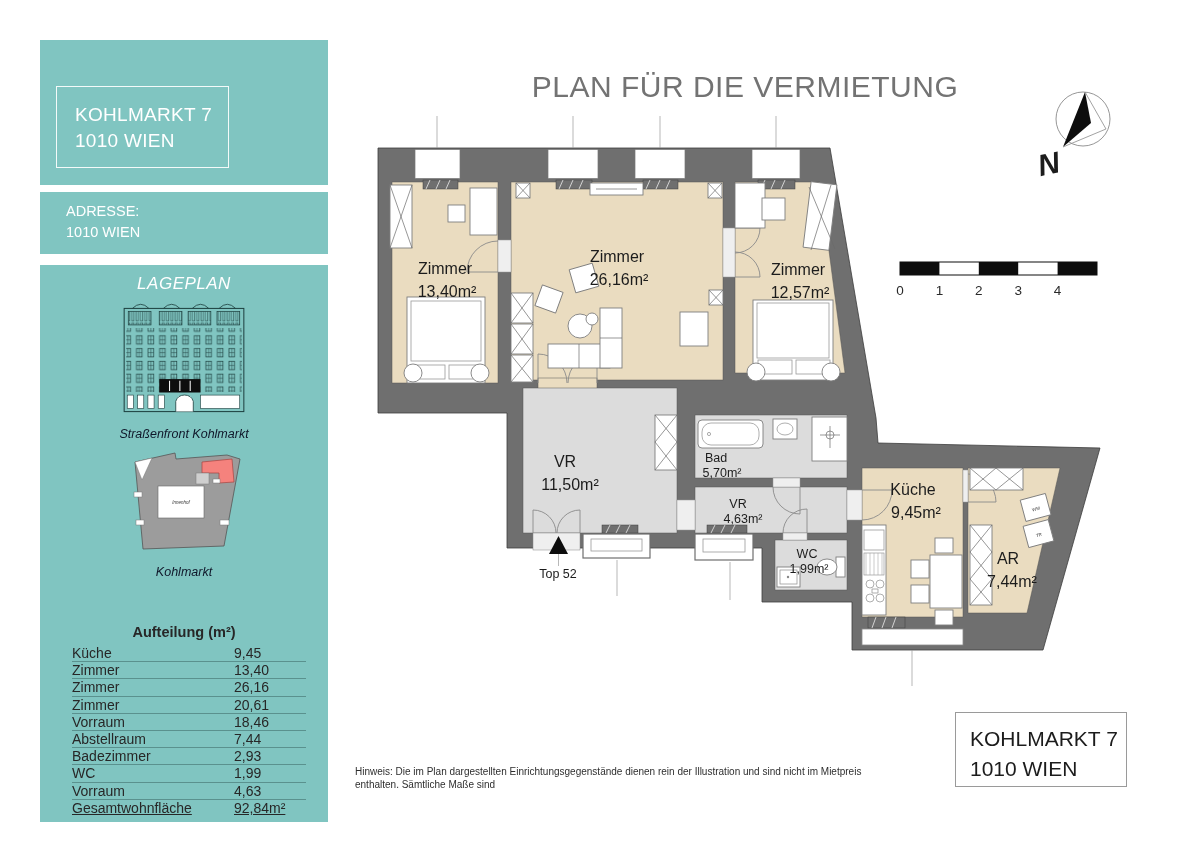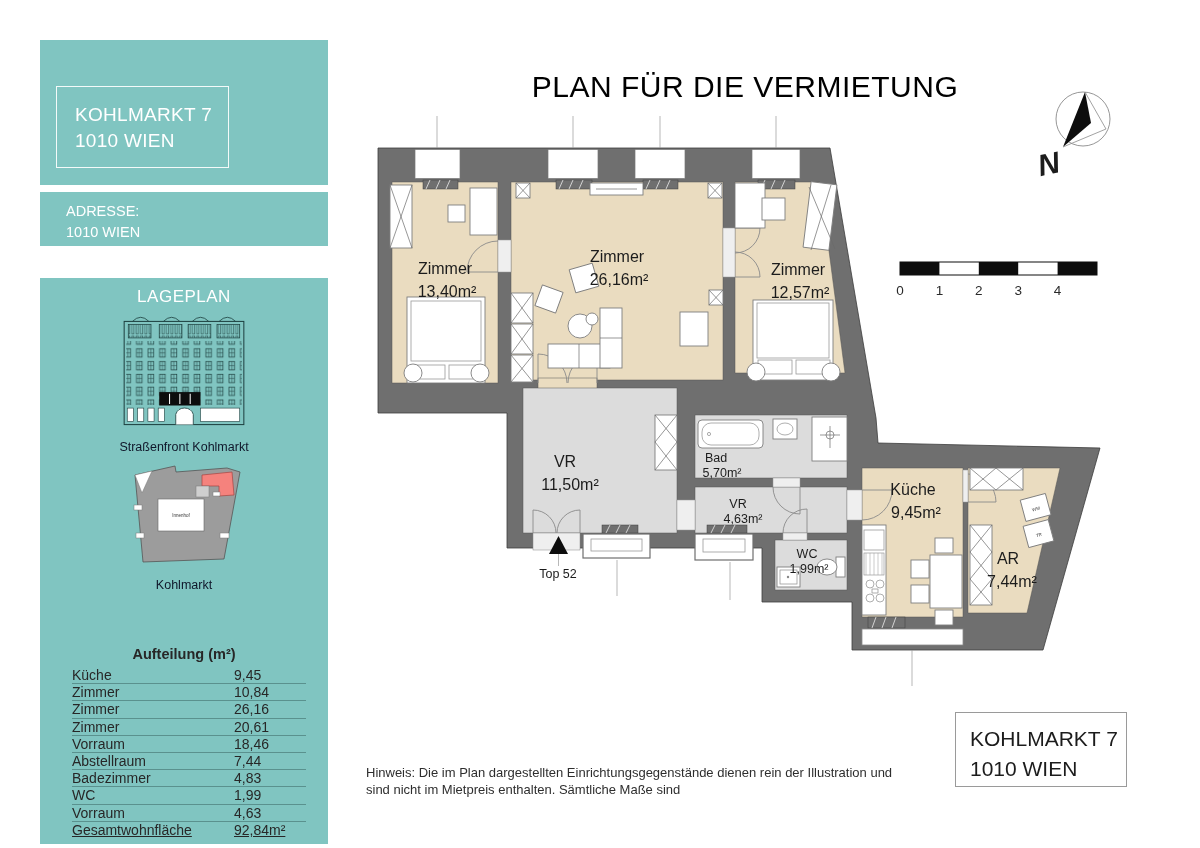--- a/index.html
+++ b/index.html
@@ -5,47 +5,47 @@
   * { margin:0; padding:0; box-sizing:border-box; }
   body { background:#fff; font-family:"Liberation Sans", sans-serif; }
   .page { position:relative; width:1200px; height:848px; background:#ffffff; overflow:hidden; }
 
   
   .sb-block { position:absolute; left:40px; width:288px; background:#80c5c1; }
   .sb1 { top:40px; height:145px; }
   .sb1-box { position:absolute; left:16px; top:46px; width:173px; height:82px;
              border:1px solid rgba(255,255,255,0.9); color:#fff;
              padding:15px 0 0 18px; font-size:19px; line-height:1.38; letter-spacing:0.3px; }
-  .sb2 { top:192px; height:54px; color:#fff; padding:9px 0 0 26px; font-size:14.5px; line-height:1.42; }
-  .sb3 { top:278px; height:410px; }
+  .sb2 { top:192px; height:62px; color:#fff; padding:9px 0 0 26px; font-size:14.5px; line-height:1.42; }
+  .sb3 { top:265px; height:410px;font-style:italic; }
   .sb3 h3 { color:#fff; font-size:17px; font-weight:normal; text-align:center; margin-top:9px; letter-spacing:0.5px; }
   .facade-wrap { position:absolute; left:82px; top:30px; }
   .cap { position:absolute; width:100%; text-align:center; color:#0f172a; font-size:12.5px; }
   .cap1 { top:162px; }
   .cap2 { top:300px; }
   .site-wrap { position:absolute; left:78px; top:183px; }
-  .sb4 { top:632px; height:212px; color:#272727; }
+  .sb4 { top:610px; height:212px; color:#272727; }
   .sb4 h3 { font-size:14.5px; font-weight:bold; text-align:center; padding-top:14px; color:#272727; }
   .tbl { margin-top:5px; }
   .trow { display:flex; height:17.2px; align-items:center; margin:0 22px 0 32px;
           border-bottom:1px solid rgba(20,50,50,0.35); font-size:14px; }
   .trow:last-child { border-bottom:none;text-decoration:underline; }
   .trow .lbl { flex:1; }
   .trow .val { width:72px;margin-left:32px; }
 
   
   .plan-title { position:absolute; left:350px; top:70px; width:790px; text-align:center;
-                font-size:30px; color:#000000; letter-spacing:0.5px; font-weight:500; }
+                font-size:30px; color:#737373; letter-spacing:0.5px; font-weight:500; }
   .plan-svg { position:absolute; left:350px; top:130px; overflow:visible; }
 
   .footer-box { position:absolute; left:955px; top:712px; width:172px; height:75px;
                 border:1px solid #9a9a9a; padding:11px 0 0 14px;
                 font-size:21px; line-height:1.42; color:#1c1c1c; }
-  .disclaimer { position:absolute; left:366px; top:765px; width:540px;
-                font-size:13px; line-height:1.3; color:#2e2e2e; }
+  .disclaimer { position:absolute; left:355px; top:765px; width:540px;
+                font-size:10px; line-height:1.3; color:#2e2e2e; }
 
   
   svg text { font-family:"Liberation Sans", sans-serif; fill:#1c1c1c; }
   .wall { fill:#6f6f6f; stroke:#3c3c3c; stroke-width:0.8; }
   .beige { fill:#eadcc0; stroke:#555; stroke-width:0.5; }
   .grayroom { fill:#dcdcdc; stroke:#555; stroke-width:0.5; }
   .furn { fill:#ffffff; stroke:#7e7e7e; stroke-width:0.9; }
   .furn2 { fill:#ffffff; stroke:#9a9a9a; stroke-width:0.8; }
   .door { fill:none; stroke:#8a8a8a; stroke-width:0.9; }
   .xline { stroke:#6a6a6a; stroke-width:0.7; }
@@ -131,41 +131,41 @@
 
   <div class="sb-block sb4">
     <h3>Aufteilung (m²)</h3>
     <div class="tbl">
       <div class="trow">
           <span class="lbl">Küche</span>
           <span class="val">9,45</span>
         </div>
       <div class="trow">
           <span class="lbl">Zimmer</span>
-          <span class="val">10,84</span>
+          <span class="val">13,40</span>
         </div>
       <div class="trow">
           <span class="lbl">Zimmer</span>
           <span class="val">26,16</span>
         </div>
       <div class="trow">
           <span class="lbl">Zimmer</span>
           <span class="val">20,61</span>
         </div>
       <div class="trow">
           <span class="lbl">Vorraum</span>
           <span class="val">18,46</span>
         </div>
       <div class="trow">
           <span class="lbl">Abstellraum</span>
           <span class="val">7,44</span>
         </div>
       <div class="trow">
           <span class="lbl">Badezimmer</span>
-          <span class="val">4,83</span>
+          <span class="val">2,93</span>
         </div>
       <div class="trow">
           <span class="lbl">WC</span>
           <span class="val">1,99</span>
         </div>
       <div class="trow">
           <span class="lbl">Vorraum</span>
           <span class="val">4,63</span>
         </div>
       <div class="trow">

